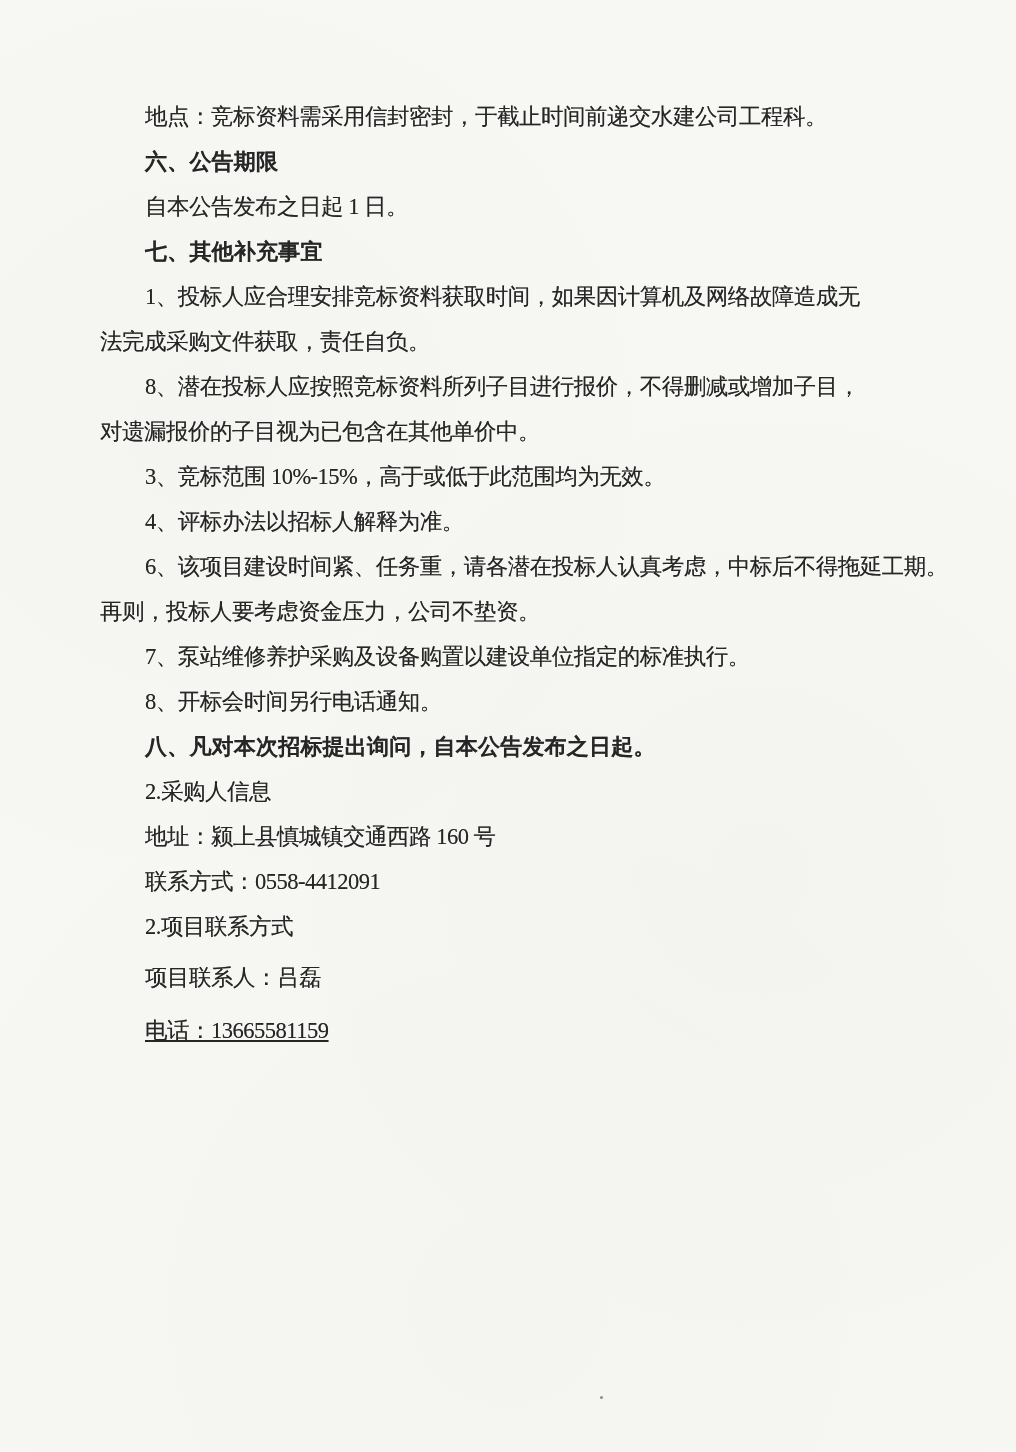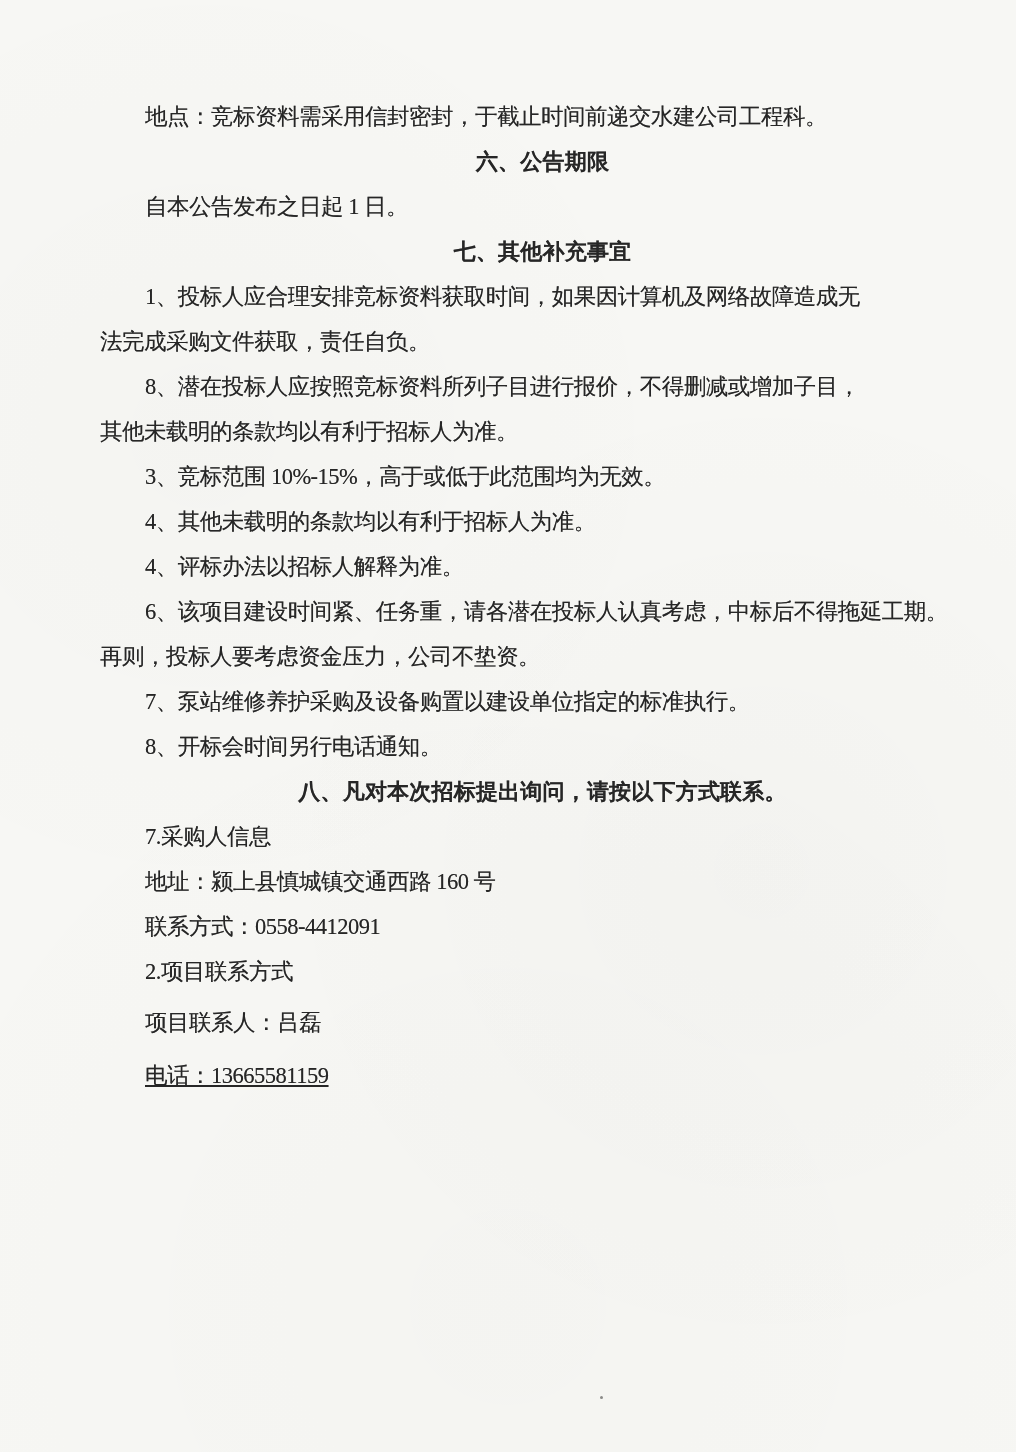--- a/index.html
+++ b/index.html
@@ -49,21 +49,20 @@
 
   .line.indent {
     padding-left: 45px;
   }
 
   .line.bold {
     font-family: "Liberation Sans", "DejaVu Sans", sans-serif;
     font-weight: bold;
     font-size: 22px;
     letter-spacing: 0.2px;
-    text-align: center;
   }
 
   .line.gap-sm { margin-top: 6px; }
   .line.gap-md { margin-top: 8px; text-decoration: underline; }
 
   .artifact-dot {
     position: absolute;
     left: 600px;
     top: 1396px;
     width: 3px;
@@ -78,30 +77,29 @@
 <div class="page">
   <div class="content">
 
     <p class="line indent">地点：竞标资料需采用信封密封，于截止时间前递交水建公司工程科。</p>
     <p class="line indent bold">六、公告期限</p>
     <p class="line indent">自本公告发布之日起 1 日。</p>
     <p class="line indent bold">七、其他补充事宜</p>
     <p class="line indent">1、投标人应合理安排竞标资料获取时间，如果因计算机及网络故障造成无</p>
     <p class="line">法完成采购文件获取，责任自负。</p>
     <p class="line indent">8、潜在投标人应按照竞标资料所列子目进行报价，不得删减或增加子目，</p>
-    <p class="line">其他未载明的条款均以有利于招标人为准。</p>
+    <p class="line">对遗漏报价的子目视为已包含在其他单价中。</p>
     <p class="line indent">3、竞标范围 10%-15%，高于或低于此范围均为无效。</p>
-    <p class="line indent">4、其他未载明的条款均以有利于招标人为准。</p>
     <p class="line indent">4、评标办法以招标人解释为准。</p>
     <p class="line indent">6、该项目建设时间紧、任务重，请各潜在投标人认真考虑，中标后不得拖延工期。</p>
     <p class="line">再则，投标人要考虑资金压力，公司不垫资。</p>
     <p class="line indent">7、泵站维修养护采购及设备购置以建设单位指定的标准执行。</p>
     <p class="line indent">8、开标会时间另行电话通知。</p>
-    <p class="line indent bold">八、凡对本次招标提出询问，请按以下方式联系。</p>
-    <p class="line indent">7.采购人信息</p>
+    <p class="line indent bold">八、凡对本次招标提出询问，自本公告发布之日起。</p>
+    <p class="line indent">2.采购人信息</p>
     <p class="line indent">地址：颍上县慎城镇交通西路 160 号</p>
     <p class="line indent">联系方式：0558-4412091</p>
     <p class="line indent">2.项目联系方式</p>
     <p class="line indent gap-sm">项目联系人：吕磊</p>
     <p class="line indent gap-md">电话：13665581159</p>
 
   </div>
 
   <div class="artifact-dot"></div>
 </div>

